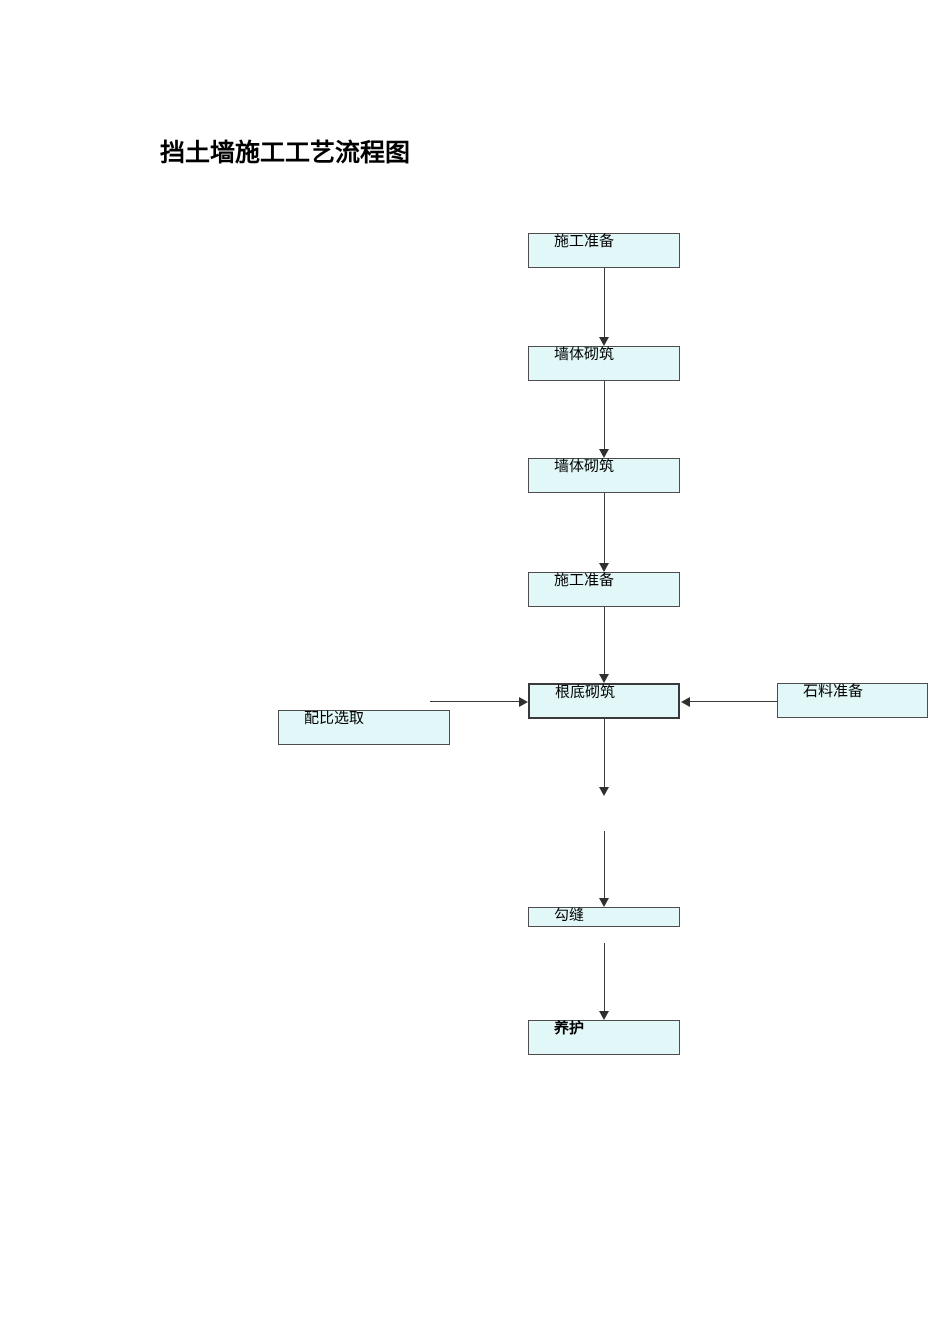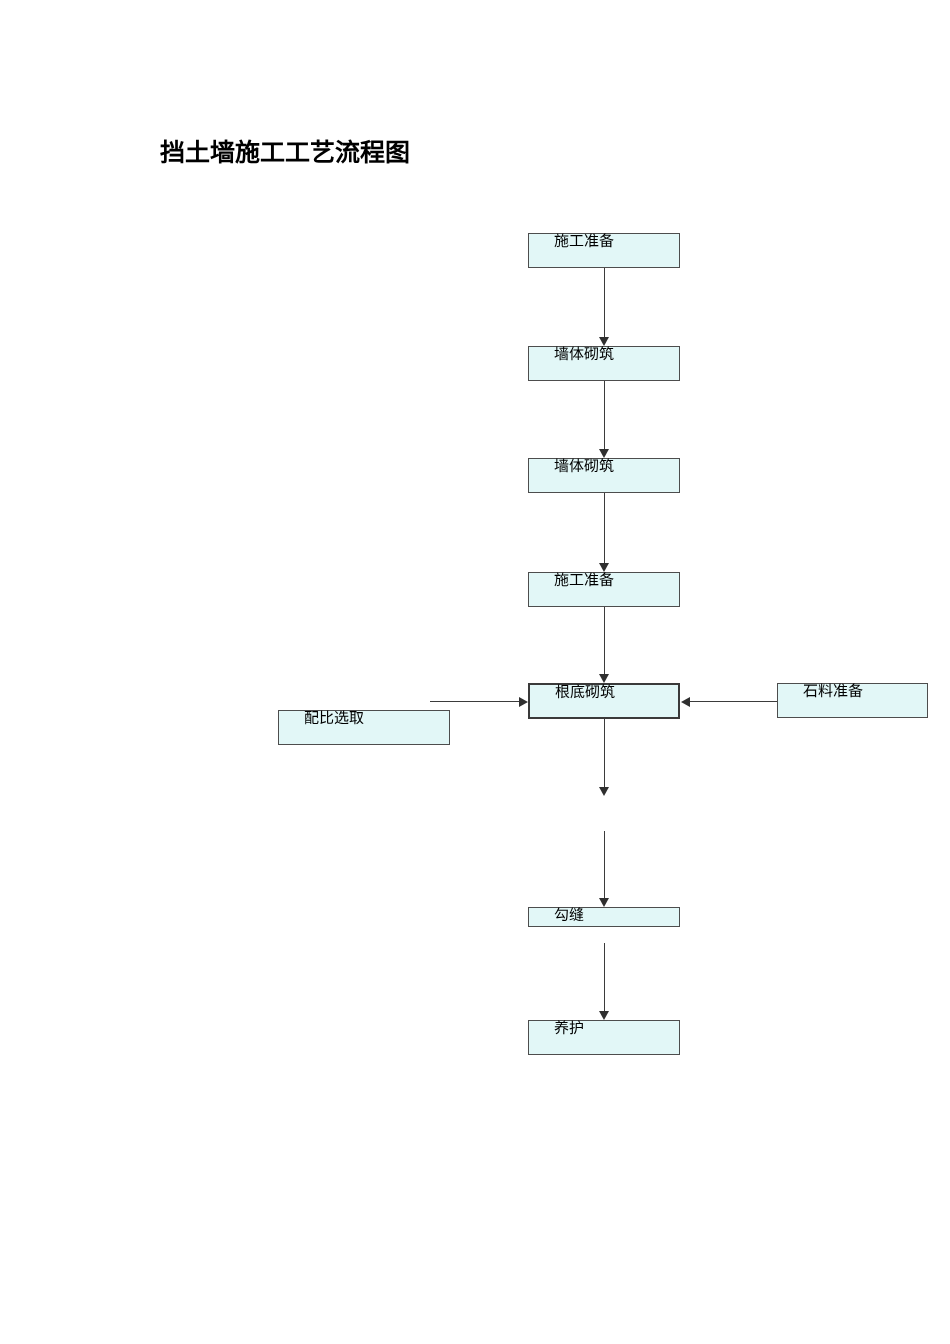--- a/index.html
+++ b/index.html
@@ -134,21 +134,21 @@
   <div class="conn-v" style="left:584px; top:831px; height:67px;"></div>
   <div class="arrow-down" style="left:579px; top:898px;"></div>
 
   <div class="node" style="left:508px; top:907px; width:152px; height:20px;">
     <span class="node-label">勾缝</span>
   </div>
 
   <div class="conn-v" style="left:584px; top:943px; height:68px;"></div>
   <div class="arrow-down" style="left:579px; top:1011px;"></div>
 
-  <div class="node" style="left:508px; top:1020px; width:152px; height:35px;">
+  <div class="node" style="left:508px; top:1020px; width:152px; height:35px;font-weight:bold;">
     <span class="node-label">养护</span>
   </div>
 
   <div class="node" style="left:258px; top:710px; width:172px; height:35px;">
     <span class="node-label">配比选取</span>
   </div>
   <div class="conn-h" style="left:410px; top:701px; width:89px;"></div>
   <div class="arrow-right" style="left:499px; top:697px;"></div>
 
   <div class="node" style="left:757px; top:683px; width:151px; height:35px;">

